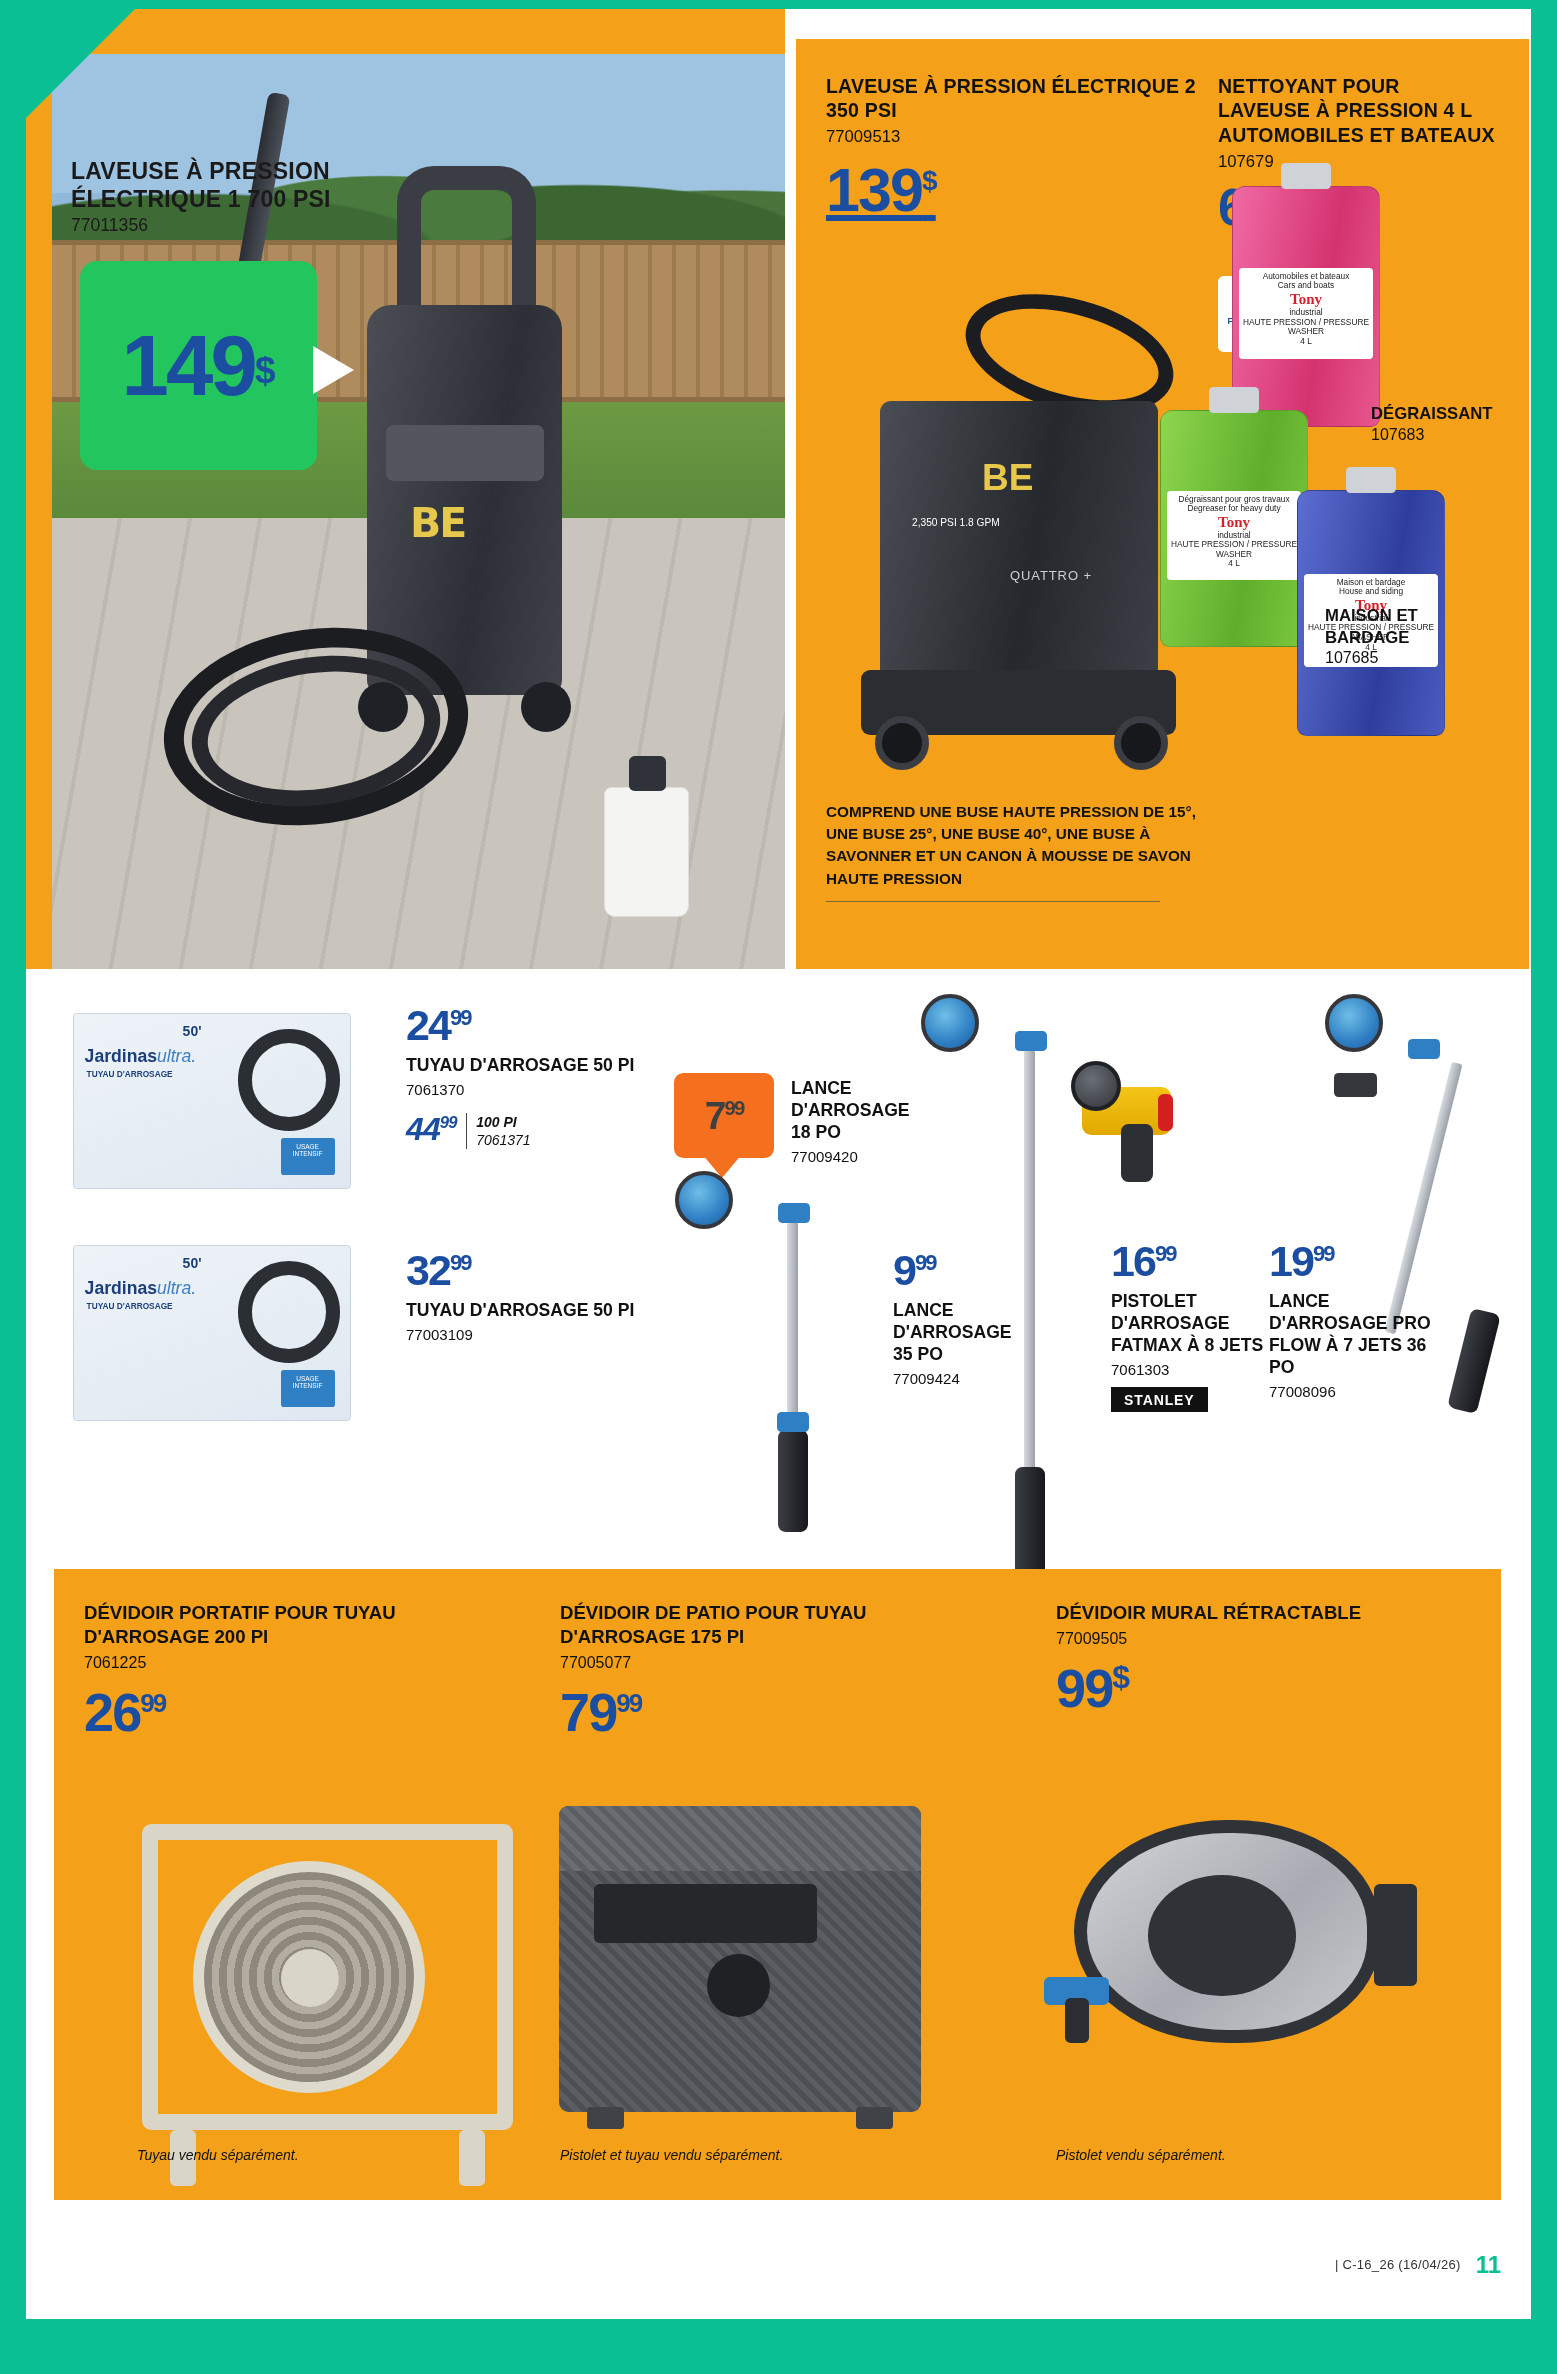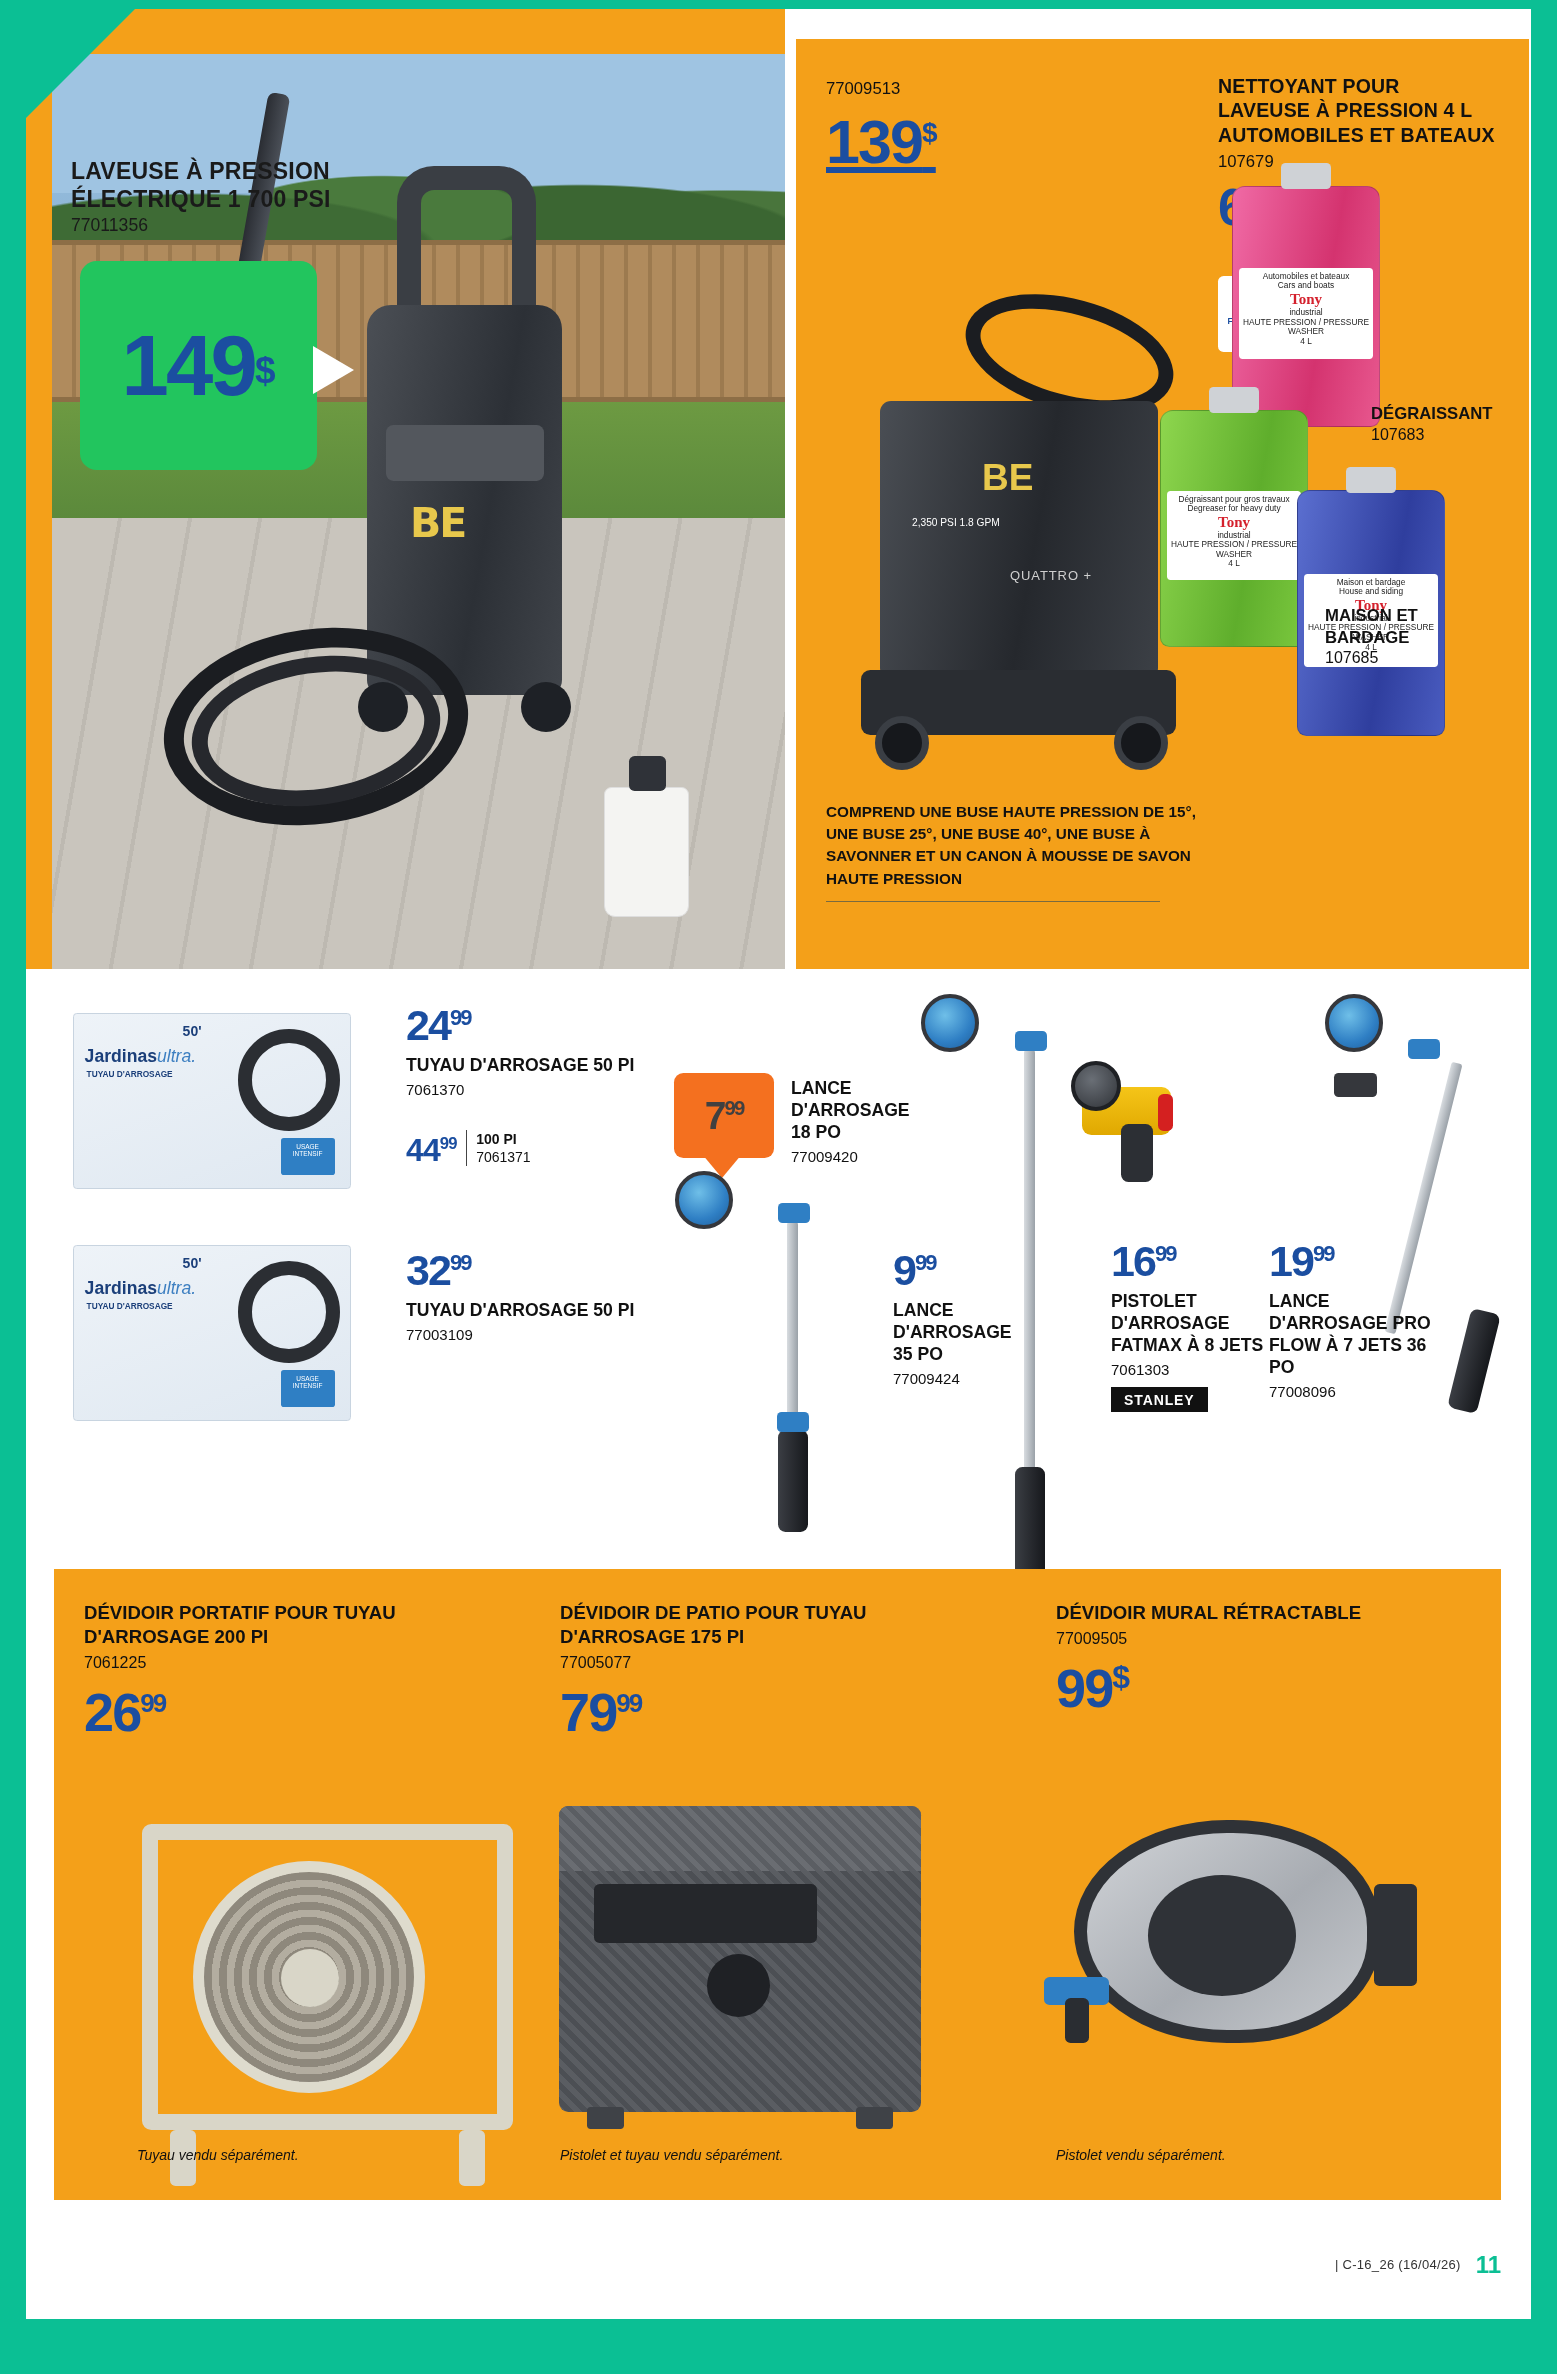--- a/index.html
+++ b/index.html
@@ -166,21 +166,21 @@
   .pkg .coil { position:absolute; right:9.3px; top:15px; width:102px; height:102px; border:14px solid #2b2e33; border-radius:50%;}
   .pkg .badge50 { position:absolute; left:109px; top:9.3px; font-size:14px; font-weight:bold; color:#1b3f7a;}
   .pkg .tag { position:absolute; right:15px; bottom:13px; width:54px; height:37px; background:#2f7fc4; border-radius:2.8px;
      color:#fff; font-size:6.5px; text-align:center; padding-top:4.6px; line-height:1.2;}
 
   .blk { position:absolute; }
   .p-num { font-size:43px; font-weight:bold; color:#1b4ea0; letter-spacing:-1.9px; line-height:1;}
   .p-num sup { font-size:22px; vertical-align:super;}
   .p-lbl { font-size:17.6px; font-weight:bold; color:#111; line-height:1.25; margin-top:8.3px;}
   .p-code { font-size:15px; color:#111; margin-top:3.7px;}
-  .alt-price { margin-top:32px; display:flex; align-items:flex-end; gap:9.3px;}
+  .alt-price { margin-top:15px; display:flex; gap:9.3px;font-style:italic;}
   .alt-price .n { font-size:32px; font-weight:bold; color:#1b4ea0; letter-spacing:-0.9px; line-height:1;}
   .alt-price .n sup { font-size:16.7px; vertical-align:super;}
   .alt-price .side { border-left:1.9px solid #444; padding-left:9.3px; font-size:14px; font-weight:bold; line-height:1.3; color:#111;}
   .alt-price .side .c2 { font-weight:normal; }
 
   .tag-orange {
     position:absolute; width:100px; height:85px; background:#f4701f; border-radius:9.3px;
     display:flex; align-items:center; justify-content:center;
   }
   .tag-orange:after { content:""; position:absolute; bottom:-20.4px; left:28px;
@@ -279,20 +279,21 @@
     <div class="left-title">LAVEUSE À PRESSION ÉLECTRIQUE 1 700 PSI</div>
     <div class="left-code">77011356</div>
     <div class="price-bubble">
       <span class="p">149</span>
         <span class="s">$</span>
     </div>
   </div>
 
   <div class="top-right">
     <div class="tr-col-a">
+      <div class="ttl">LAVEUSE À PRESSION ÉLECTRIQUE 2 350 PSI</div>
       <div class="code">77009513</div>
       <div class="big-price"><span>139</span><sup>$</sup></div>
     </div>
 
     <div class="photo-washer2">
       <div class="pw-hose"></div>
       <div class="pw-body"></div>
       <div class="pw-be">BE</div>
       <div class="pw-tag">2,350 PSI 1.8 GPM</div>
       <div class="pw-q">QUATTRO +</div>

